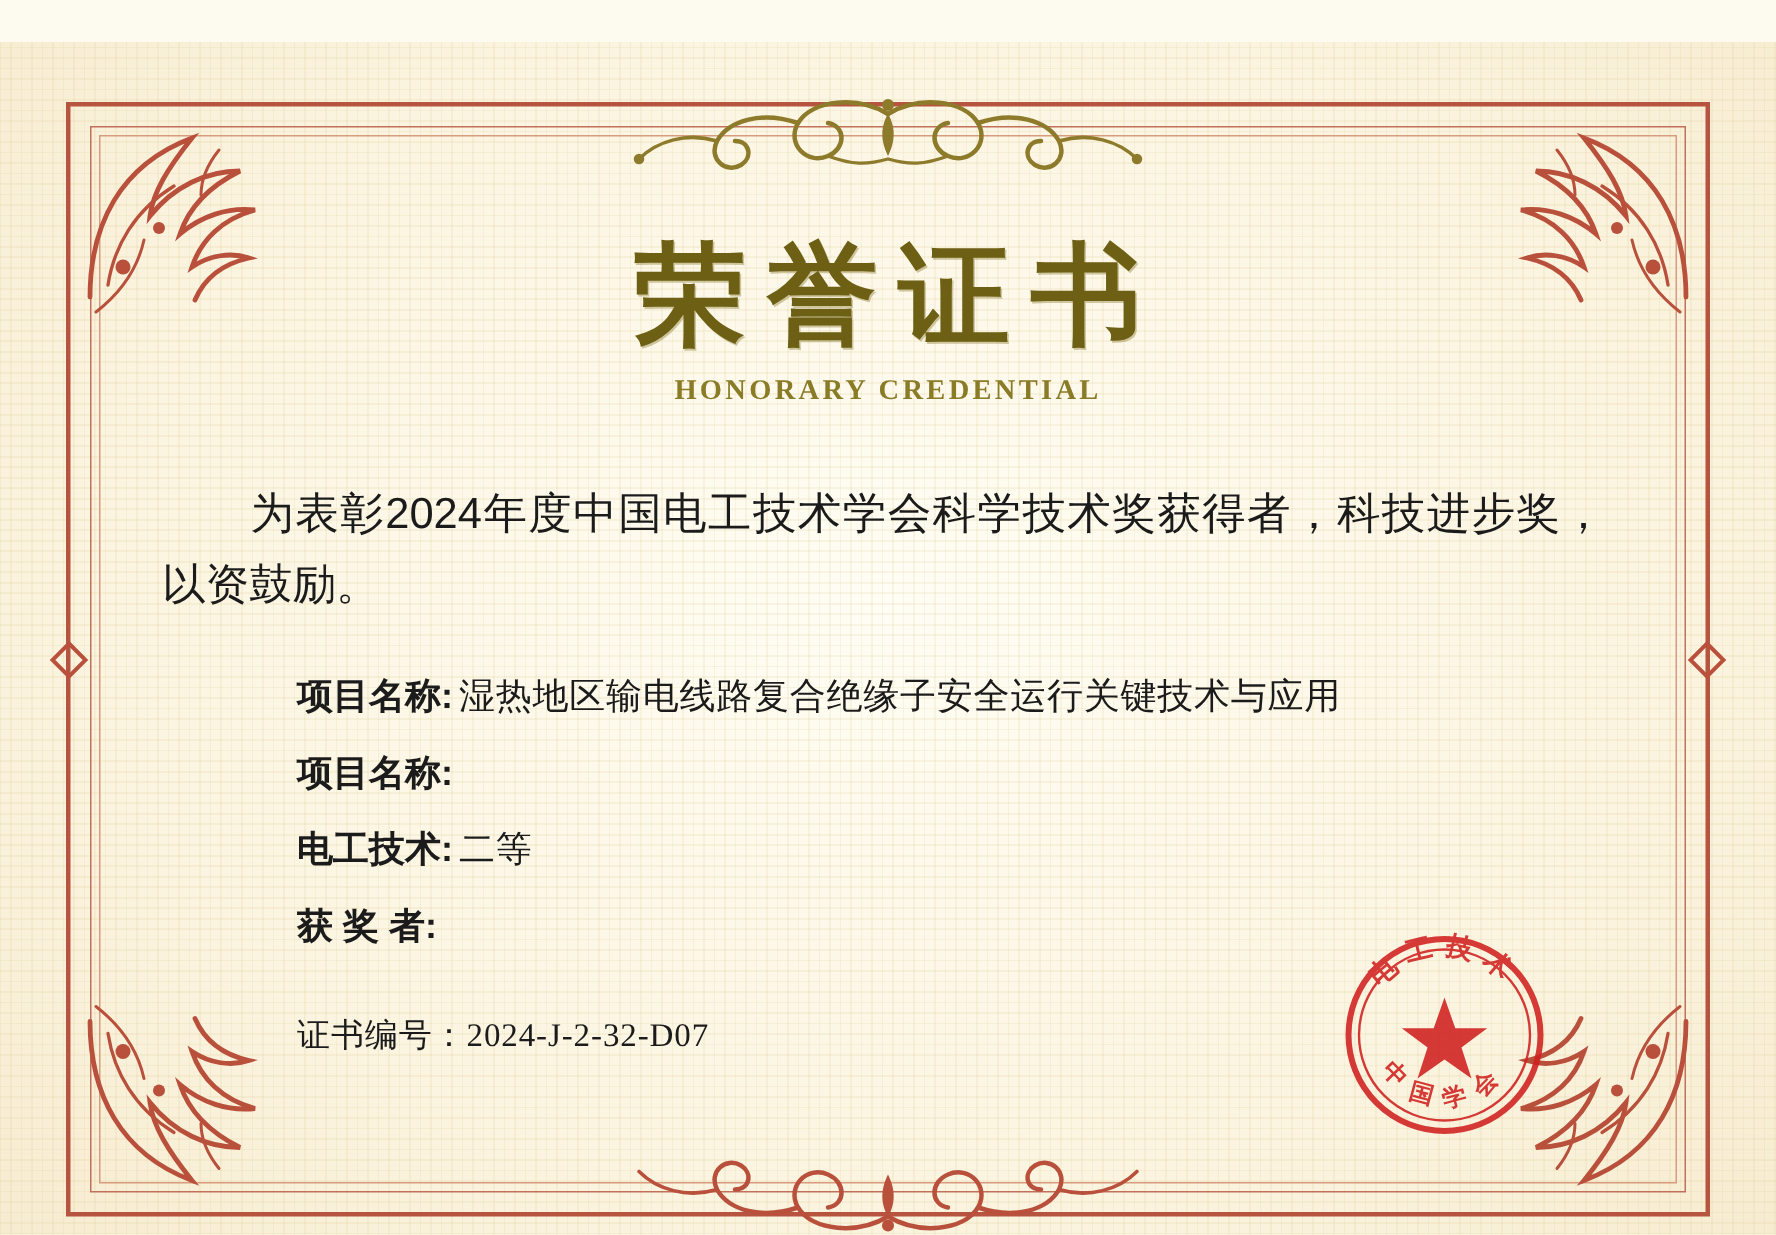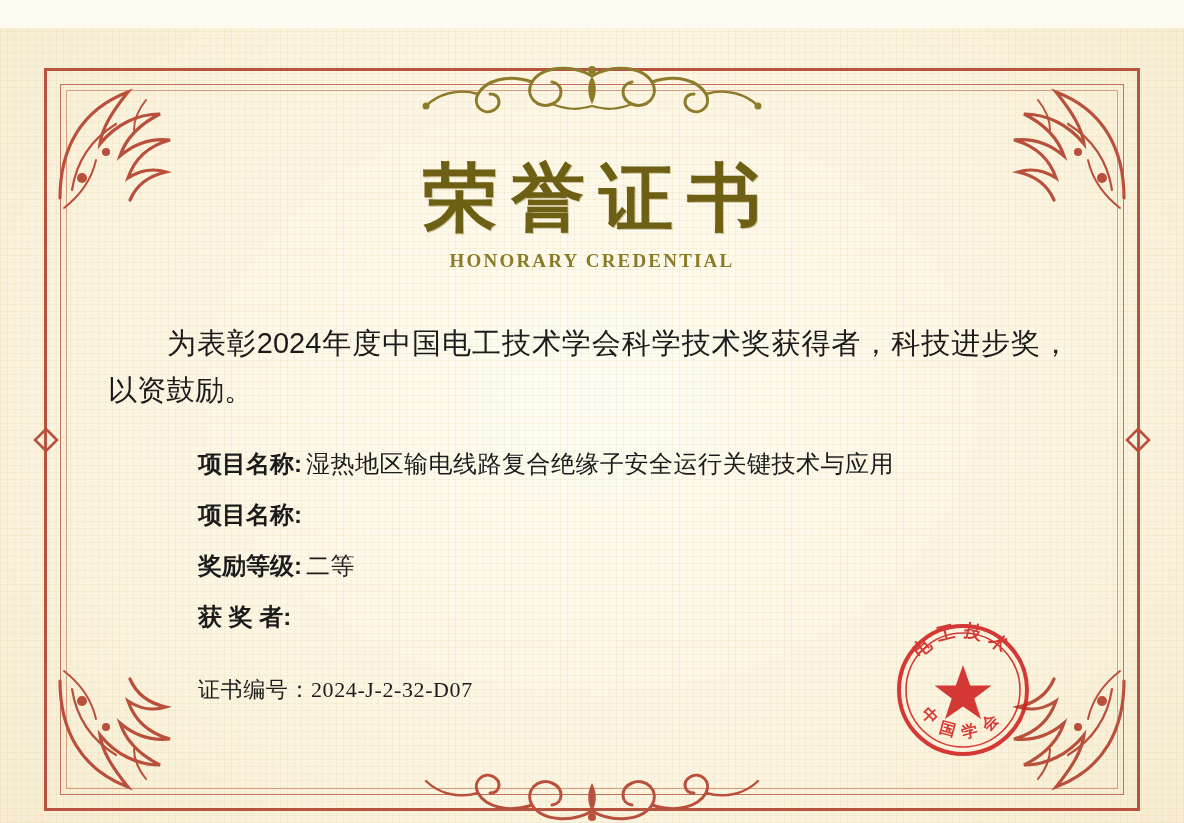--- a/index.html
+++ b/index.html
@@ -273,21 +273,21 @@
       <div class="field-row">
         <span class="field-label">项目名称:</span>
         <span class="field-value">湿热地区输电线路复合绝缘子安全运行关键技术与应用</span>
       </div>
 
       <div class="field-row">
         <span class="field-label">项目名称:</span>
       </div>
 
       <div class="field-row">
-        <span class="field-label">奖励等级:</span>
+        <span class="field-label">电工技术:</span>
         <span class="field-value">二等</span>
       </div>
 
       <div class="field-row">
         <span class="field-label">获 奖 者:</span>
       </div>
 
     </div>
 
     <div class="footer">

